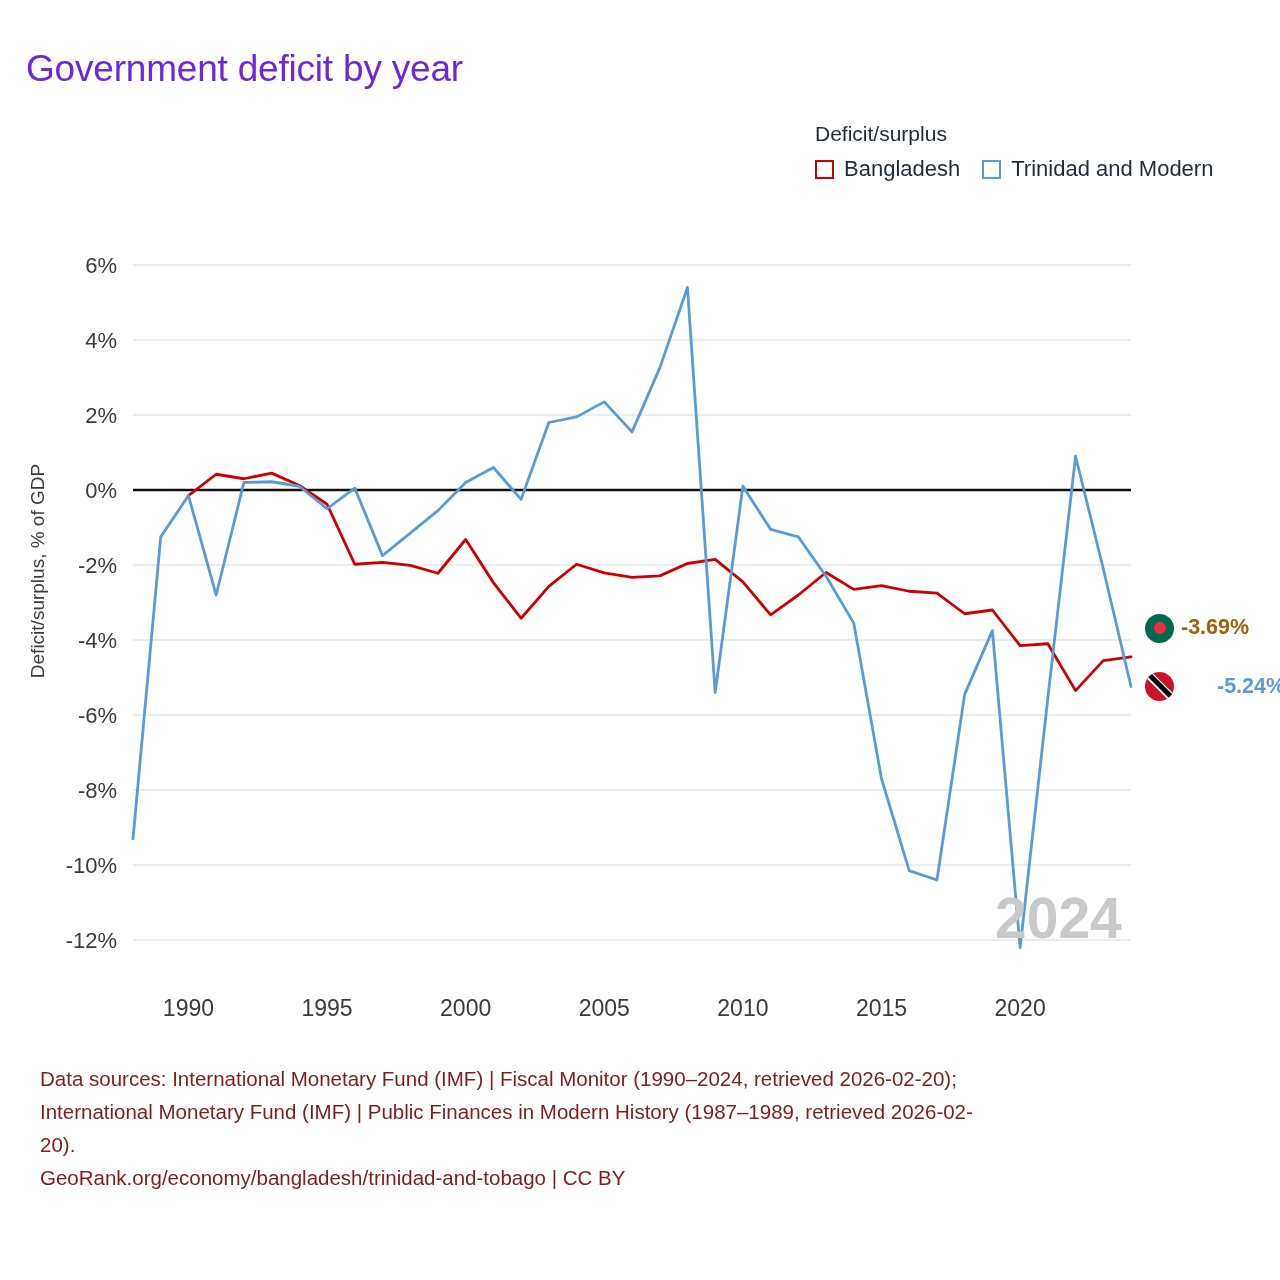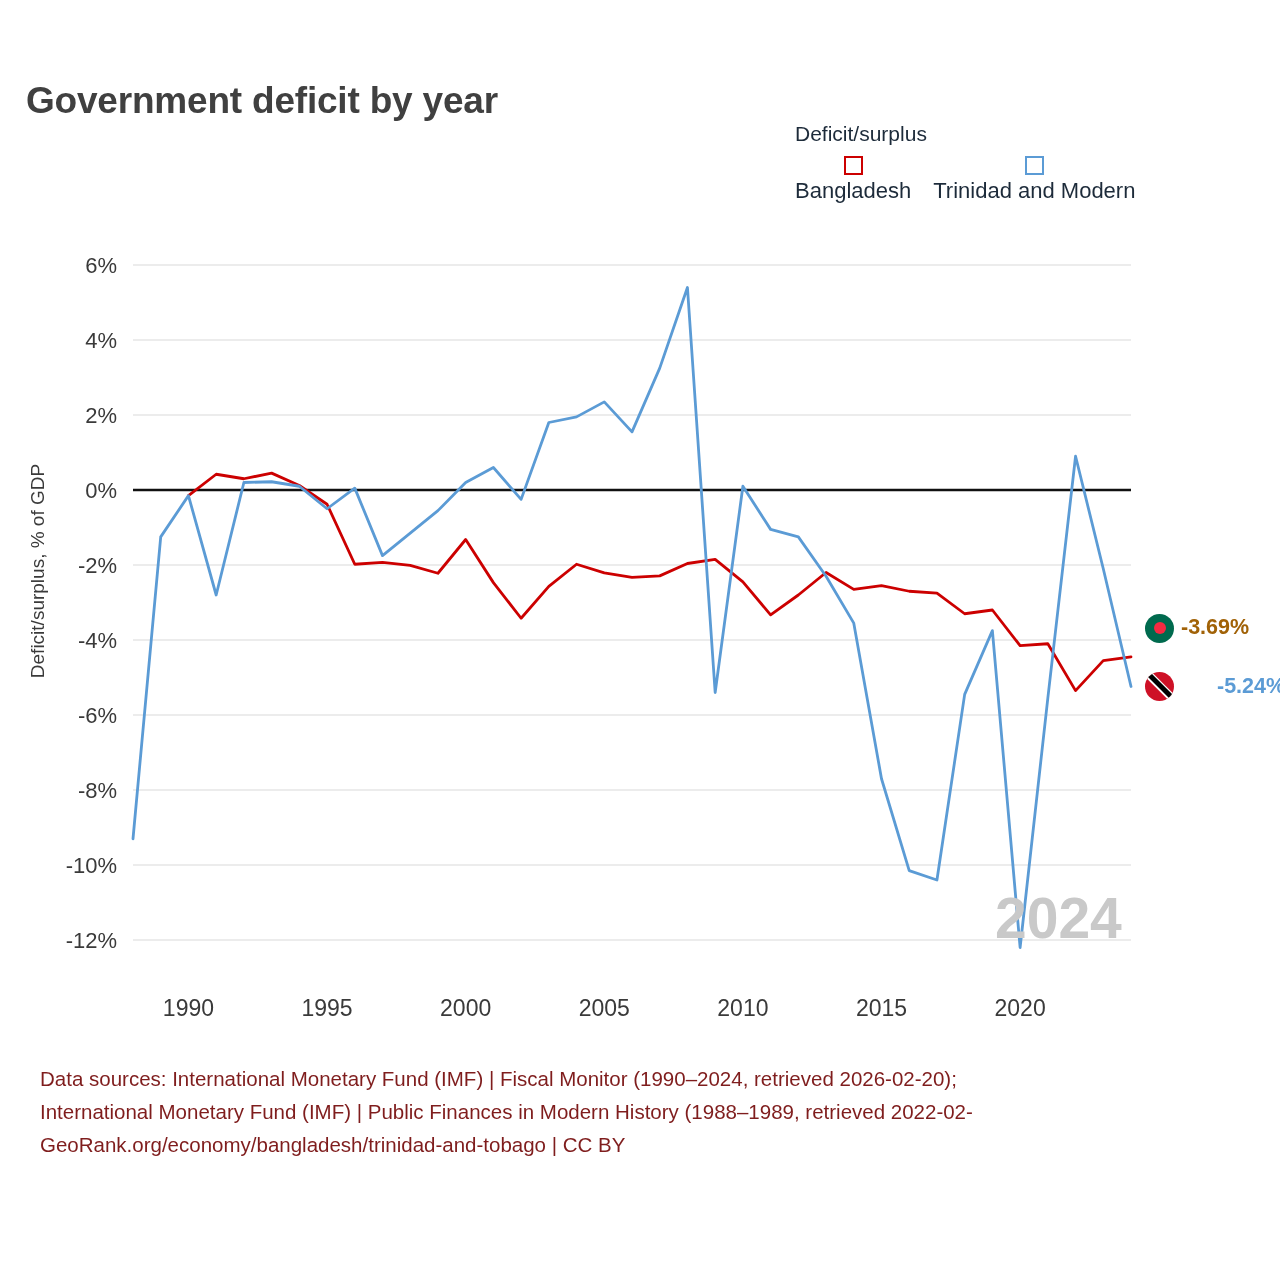--- a/index.html
+++ b/index.html
@@ -18,47 +18,46 @@
   .page {
     position: relative;
     width: 1280px;
     height: 1280px;
   }
   .chart-title {
     position: absolute;
     left: 26px;
     top: 48px;
     font-size: 37px;
-    font-weight: bold;
-    color: #404040;
+    font-weight: normal;
+    color: #6d28d9;
     letter-spacing: -0.2px;
-    margin-top: 32px;
   }
   .legend {
     position: absolute;
-    left: 795px;
+    left: 815px;
     top: 122px;
     width: 460px;
   }
   .legend-title {
     font-size: 21px;
     color: #1d2b3a;
     margin-bottom: 10px;
   }
   .legend-entries {
     display: flex;
     flex-direction: row;
     align-items: center;
     gap: 22px;
   }
   .legend-entry {
     display: flex;
-    flex-direction: column;
+    flex-direction: row;
     align-items: center;
-    gap: 3px;
+    gap: 10px;
   }
   .legend-swatch {
     width: 19px;
     height: 19px;
     border: 2.2px solid #cc0000;
     background: #ffffff;
     box-sizing: border-box;
   }
   .legend-label {
     font-size: 22px;
@@ -211,17 +210,18 @@
   <div class="watermark">2024</div>
 
   <div class="flag-dot flag-bd" id="dot-bd" style="left: 1145px; top: 613.875px;"></div>
   <div class="flag-dot flag-tt" id="dot-tt" style="left: 1145px; top: 672px;"></div>
 
   <div class="endlabel red" id="lbl-bd" style="left: 1181px; top: 615.375px;">-3.69%</div>
   <div class="endlabel blue" id="lbl-tt" style="left: 1181px; top: 673.5px;">-5.24%</div>
 
   <div class="footer">
     <div>Data sources: International Monetary Fund (IMF) | Fiscal Monitor (1990–2024, retrieved 2026-02-20);</div>
-    <div>International Monetary Fund (IMF) | Public Finances in Modern History (1988–1989, retrieved 2022-02-</div>
+    <div>International Monetary Fund (IMF) | Public Finances in Modern History (1987–1989, retrieved 2026-02-</div>
+    <div>20).</div>
     <div>GeoRank.org/economy/bangladesh/trinidad-and-tobago | CC BY</div>
   </div>
 
 </div>
 
 </body></html>

